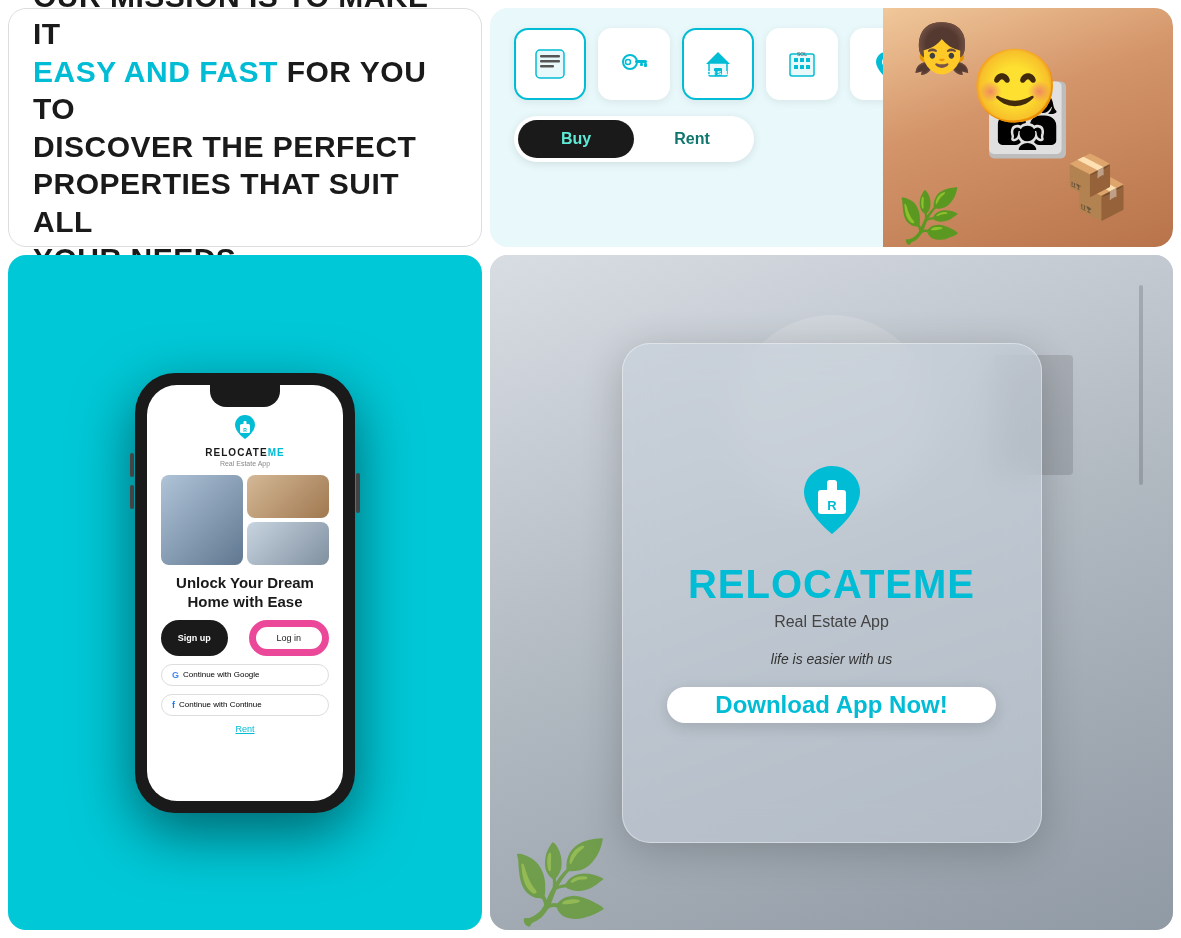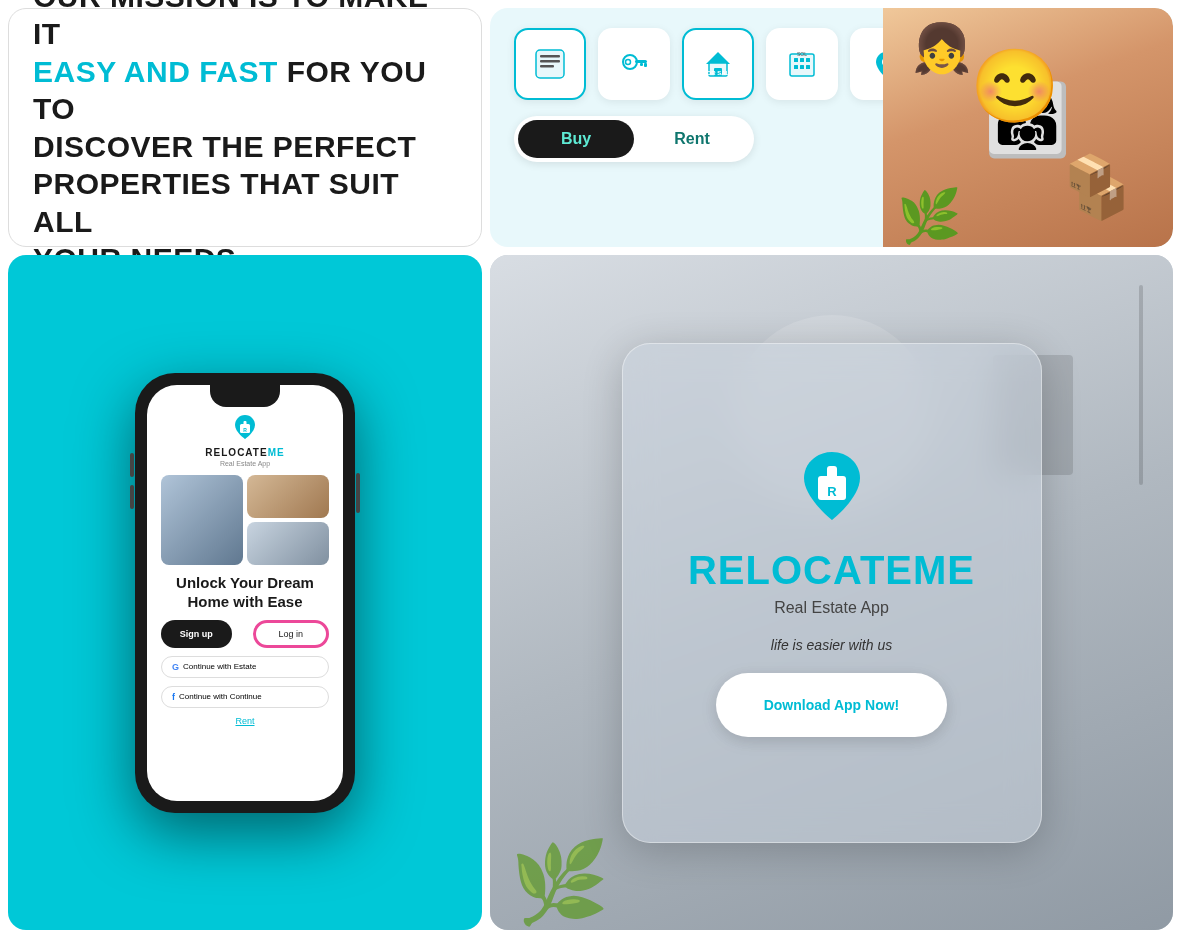--- a/index.html
+++ b/index.html
@@ -223,21 +223,21 @@
       border-radius: 20px;
       padding: 6px 12px;
       font-size: 9px;
       font-weight: 700;
       flex: 1;
       cursor: pointer;
     }
     .phone-login-btn {
       background: transparent;
       color: #1a1a1a;
-      border: 3px solid #ec4899;
+      border: 7px solid #ec4899;
       border-radius: 20px;
       padding: 6px 12px;
       font-size: 9px;
       flex: 1;
       cursor: pointer;
     }
     .phone-social-btn {
       width: 100%;
       border: 1px solid #ddd;
       border-radius: 20px;
@@ -353,22 +353,22 @@
     }
     .glass-tagline {
       font-size: 14px;
       color: #333;
       font-style: italic;
     }
     .download-btn {
       background: #fff;
       border: none;
       border-radius: 50px;
-      padding: 24px 48px;
-      font-size: 14px;
+      padding: 4px 48px;
+      font-size: 24px;
       font-weight: 700;
       color: #00bcd4;
       cursor: pointer;
       box-shadow: 0 4px 16px rgba(0,0,0,0.15);
     }
 
     
     .logo-svg {
       display: block;
     }
@@ -468,21 +468,21 @@
         <div class="phone-img-2"></div>
         <div class="phone-img-3"></div>
       </div>
       <div class="phone-unlock-text">Unlock Your Dream<br>Home with Ease</div>
       <div class="phone-auth-row">
         <button class="phone-signup-btn">Sign up</button>
         <button class="phone-login-btn">Log in</button>
       </div>
       <button class="phone-social-btn">
         <span style="color:#4285f4;font-weight:bold;font-size:9px;">G</span>
-        <span>Continue with Estate</span>
+        <span>Continue with Google</span>
       </button>
       <button class="phone-social-btn">
         <span style="color:#1877f2;font-weight:bold;font-size:9px;">f</span>
         <span>Continue with Continue</span>
       </button>
       <div class="phone-skip">Rent</div>
     </div>
   </div>
 </div>
 

